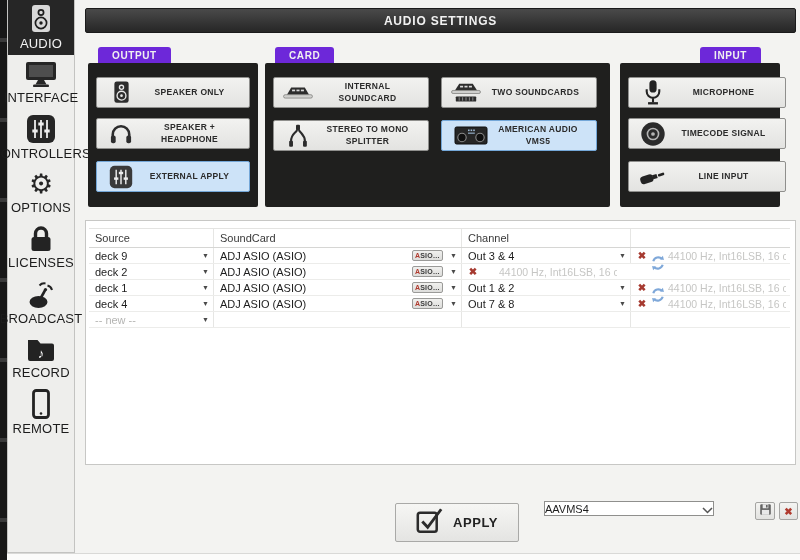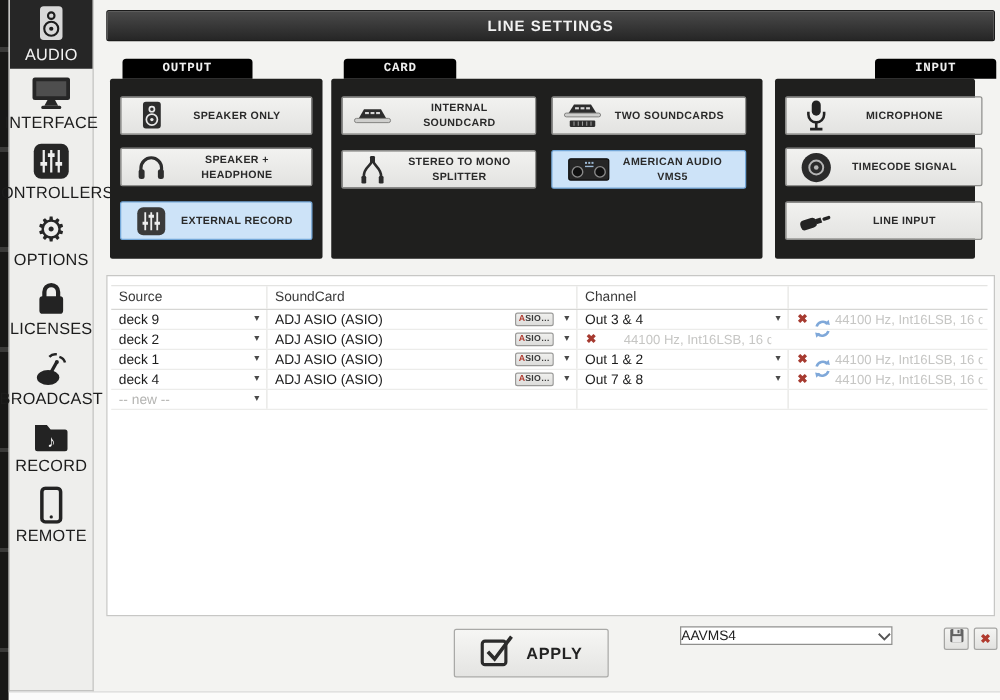--- a/index.html
+++ b/index.html
@@ -22,41 +22,41 @@
   .side-item.active .lbl { color:#f2f2f2; }
   .side-item svg, .side-item .glyph { display:block; }
   .glyph { font-size:27px; line-height:28px; color:#262626; }
 
   
   .titlebar { position:absolute; left:85px; top:8px; width:711px; height:25px;
     background:linear-gradient(#4a4a4a,#262626); border:1px solid #1b1b1b; border-radius:2px;
     color:#f1f1f1; font-size:12px; font-weight:bold; letter-spacing:0.8px;
     display:flex; align-items:center; justify-content:center; }
 
-  .tab { position:absolute; top:47px; height:16px; background:#000000; color:#f0f0f0;
-    font-size:10px; font-weight:bold; letter-spacing:0.6px; padding:0 32px;
-    border-radius:3px 3px 0 0; display:flex; align-items:center; justify-content:center; z-index:2;font-family:Liberation Mono, monospace; }
+  .tab { position:absolute; top:47px; height:16px; background:#6d28d9; color:#f0f0f0;
+    font-size:10px; font-weight:bold; letter-spacing:0.6px; padding:0 14px;
+    border-radius:3px 3px 0 0; display:flex; align-items:center; justify-content:center; z-index:2; }
   .panel { position:absolute; top:63px; height:144px; background:#1f1f1e; border-radius:2px; z-index:1; }
   .panel-output { left:88px; width:170px; }
   .panel-card { left:265px; width:345px; }
   .panel-input { left:620px; width:160px; }
   .tab-output { left:98px; }
   .tab-card { left:275px; }
   .tab-input { left:700px; }
 
   .opt-btn { position:absolute; height:31px; background:linear-gradient(#f2f2f0,#e3e3e1);
     border:1px solid #8f8f8d; border-radius:2px; display:flex; align-items:center;
     padding:0 4px 0 7px; cursor:pointer; }
   .opt-btn .icon-box { width:34px; display:flex; align-items:center; justify-content:center; flex:none; }
   .opt-btn .olbl { flex:1; text-align:center; font-size:8.5px; font-weight:bold;
     color:#2b2b2b; letter-spacing:0.3px; line-height:1.3; padding-right:4px; }
   .opt-btn.selected { background:#cde3f8; border-color:#74a7d8; }
 
   
-  .table-panel { position:absolute; left:85px; top:220px; width:711px; height:273px;
+  .table-panel { position:absolute; left:85px; top:220px; width:711px; height:245px;
     background:#ffffff; border:1px solid #c7c7c5; }
   .grid { position:absolute; left:3px; top:7px; width:701px; border-top:1px solid #e4e4e2; }
   .trow { display:flex; height:16px; position:relative; border-bottom:1px solid #ececea; }
   .trow.head { height:19px; border-bottom:1px solid #d6d6d4; }
   .cell { height:100%; display:flex; align-items:center; font-size:11px; color:#1d1d1d;
     padding:0 4px 0 6px; border-right:1px solid #e6e6e4; overflow:hidden; white-space:nowrap; }
   .c1 { width:125px; } .c2 { width:248px; } .c3 { width:169px; } .c4 { width:159px; border-right:none; }
   .head .cell { font-size:11px; color:#3a3a3a; }
   .cell .grow { flex:1; overflow:hidden; }
   .dd { font-size:7px; color:#4a4a4a; flex:none; margin-left:4px; cursor:pointer; }
@@ -66,21 +66,21 @@
   .asio-badge::first-letter { color:#b03a2e; }
   .x-del { flex:none; width:14px; font-size:10px; font-weight:bold; color:#a63a30;
     cursor:pointer; text-align:center; line-height:16px; }
   .sync-slot { flex:none; width:19px; position:relative; height:100%; overflow:visible; }
   .sync { position:absolute; left:1px; top:7px; width:16px; height:16px; z-index:3; cursor:pointer; }
   .info-txt { font-size:10.5px; color:#c6c6c4; overflow:hidden; white-space:nowrap; }
   .newrow .cell { color:#b4b4b2; }
   .trow .cell.c4 { padding-left:4px; overflow:visible; }
 
   
-  .apply-btn { position:absolute; left:363px; top:503px; width:124px; height:39px;
+  .apply-btn { position:absolute; left:395px; top:503px; width:124px; height:39px;
     background:linear-gradient(#f6f6f4,#e4e4e2); border:1px solid #a9a9a7; border-radius:2px;
     display:flex; align-items:center; justify-content:center; gap:10px; cursor:pointer; }
   .apply-btn .albl { font-size:13px; font-weight:bold; color:#222; letter-spacing:0.6px; }
   .combo { position:absolute; left:544px; top:501px; width:170px; height:15px; background:#fff;
     border:1px solid #8f8f8d; display:flex; align-items:center; padding:0 0; cursor:pointer; }
   .combo .cval { flex:1; font-size:11px; color:#1d1d1d; }
   .mini-btn { position:absolute; top:502px; height:18px; background:linear-gradient(#f4f4f2,#e2e2e0);
     border:1px solid #a5a5a3; border-radius:2px; display:flex; align-items:center;
     justify-content:center; cursor:pointer; }
   .save-btn { left:755px; width:20px; }
@@ -179,21 +179,21 @@
     <span>
       <svg width="20" height="30" viewBox="0 0 20 30">
           <rect x="2.5" y="1.5" width="15" height="27" rx="2.8" fill="none" stroke="#232323" stroke-width="2.8"></rect>
           <circle cx="10" cy="24.5" r="1.3" fill="#232323"></circle>
         </svg>
     </span>
     <span class="lbl">REMOTE</span>
   </div>
 </aside>
 
-<div class="titlebar">LINE SETTINGS</div>
+<div class="titlebar">AUDIO SETTINGS</div>
 
 <div class="tab tab-output">OUTPUT</div>
 <div class="panel panel-output">
   <div class="opt-btn" style="left:8px; top:14px; width:154px;">
     <span class="icon-box">
       <svg width="19" height="25" viewBox="0 0 24 30">
           <rect x="3" y="1" width="18" height="27" rx="3" fill="#2d2d2d"></rect>
           <circle cx="12" cy="8.5" r="2.6" fill="none" stroke="#e9e9e9" stroke-width="1.7"></circle>
           <circle cx="12" cy="19" r="5.6" fill="none" stroke="#e9e9e9" stroke-width="1.7"></circle>
           <circle cx="12" cy="19" r="1.7" fill="#e9e9e9"></circle>
@@ -220,21 +220,21 @@
             <line x1="15" y1="6" x2="15" y2="24"></line>
             <line x1="21" y1="6" x2="21" y2="24"></line>
           </g>
           <g stroke="#eeeeee" stroke-width="3">
             <line x1="6.3" y1="17" x2="11.7" y2="17"></line>
             <line x1="12.3" y1="10" x2="17.7" y2="10"></line>
             <line x1="18.3" y1="17" x2="23.7" y2="17"></line>
           </g>
         </svg>
     </span>
-    <span class="olbl">EXTERNAL RECORD</span>
+    <span class="olbl">EXTERNAL APPLY</span>
   </div>
 </div>
 
 <div class="tab tab-card">CARD</div>
 <div class="panel panel-card">
   <div class="opt-btn" style="left:8px; top:14px; width:156px;">
     <span class="icon-box">
       <svg width="36" height="20" viewBox="0 0 40 22">
           <path d="M7 13 l5 -8.5 h16 l5 8.5 Z" fill="#2d2d2d"></path>
           <g fill="#d8d8d8">

